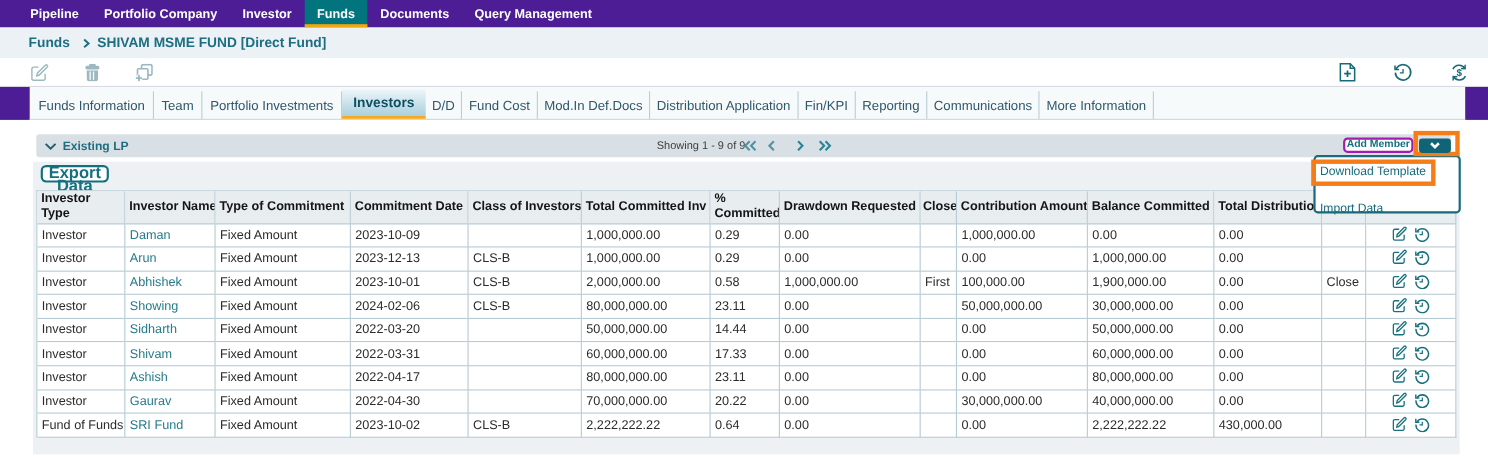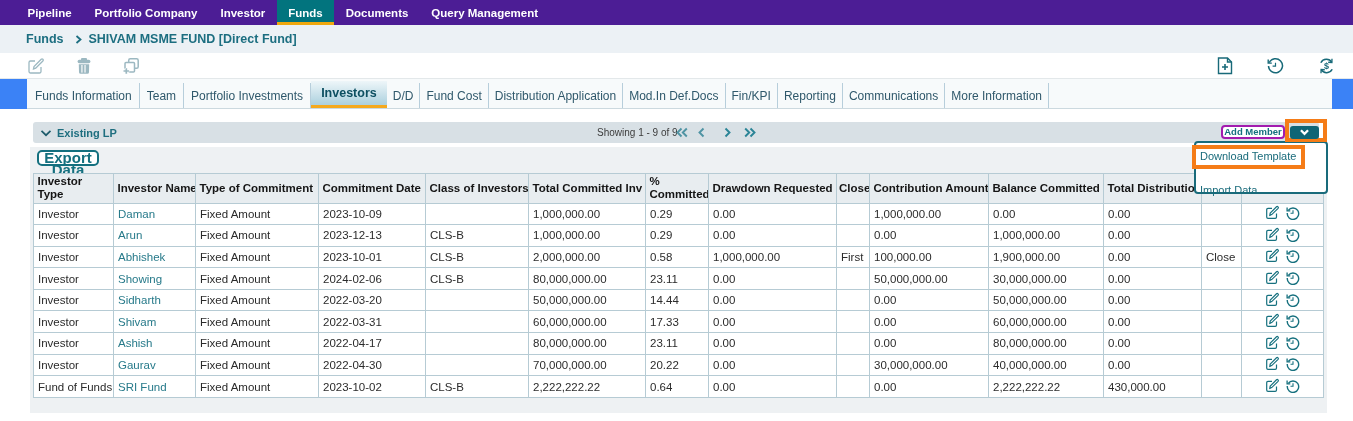--- a/index.html
+++ b/index.html
@@ -12,21 +12,21 @@
 .nav a.on { background:linear-gradient(#f0a80e,#f0a80e) bottom / 100% 3px no-repeat, #02747e; }
 
 
 .crumb { position:absolute; left:0; top:25px; width:1353px; height:28px; background:#ecf1f5; display:flex; align-items:center; color:#1c6e80; font-size:12.5px; font-weight:bold; }
 
 
 .toolbar { position:absolute; left:0; top:53px; width:1353px; height:26px; background:#fff; border-bottom:1px solid #e3e8ea; }
 .ticon { position:absolute; top:50%; transform:translateY(-50%); }
 
 
-.tabsrow { position:absolute; left:0; top:79px; width:1353px; height:30px; background:#3b82f6; }
+.tabsrow { position:absolute; left:0; top:79px; width:1353px; height:30px; background:#4c1d95; }
 .tabsbar { position:absolute; left:27px; top:0; height:30px; display:flex; align-items:flex-end; border-bottom:1px solid #ccd9df; width:1305px; background:#f7fafb; }
 .tab { position:relative; height:25px; display:flex; align-items:center; padding:0 7px; font-size:12px; color:#2f586b; border-right:1px solid #b7cedb; white-space:nowrap; }
 .tab:first-child { border-left:1px solid transparent; }
 .tab.on ~ .tab { padding:0 6px; }
 .tab.on { height:27px; font-weight:bold; font-size:12.5px; color:#0d4f61; background:linear-gradient(#eef6f9, #abd0de); border-bottom:3px solid #f5a91e; border-right:none; padding:0 10px; }
 
 
 .lpbar { position:absolute; left:33px; top:122px; width:1286px; height:21px; background:#d8e0e5; border-radius:3px; }
 .lpbar .caret { position:absolute; left:7px; top:4.5px; }
 .lpbar .lptitle { position:absolute; left:24px; top:4.5px; font-size:11px; font-weight:bold; color:#1e6e7f; }
@@ -107,22 +107,22 @@
     </svg>
 </div>
 <div class="tabsrow">
   <div class="tabsbar">
     <div class="tab">Funds Information</div>
     <div class="tab">Team</div>
     <div class="tab">Portfolio Investments</div>
     <div class="tab on">Investors</div>
     <div class="tab">D/D</div>
     <div class="tab">Fund Cost</div>
+    <div class="tab">Mod.In Def.Docs</div>
     <div class="tab">Distribution Application</div>
-    <div class="tab">Mod.In Def.Docs</div>
     <div class="tab">Fin/KPI</div>
     <div class="tab">Reporting</div>
     <div class="tab">Communications</div>
     <div class="tab">More Information</div>
     <div style="flex:1"></div>
   </div>
 </div>
 
 <div class="lpbar">
   <svg class="caret" width="12" height="12" viewBox="0 0 12 12" fill="none" stroke="#1d5b6b" stroke-width="1.7">

